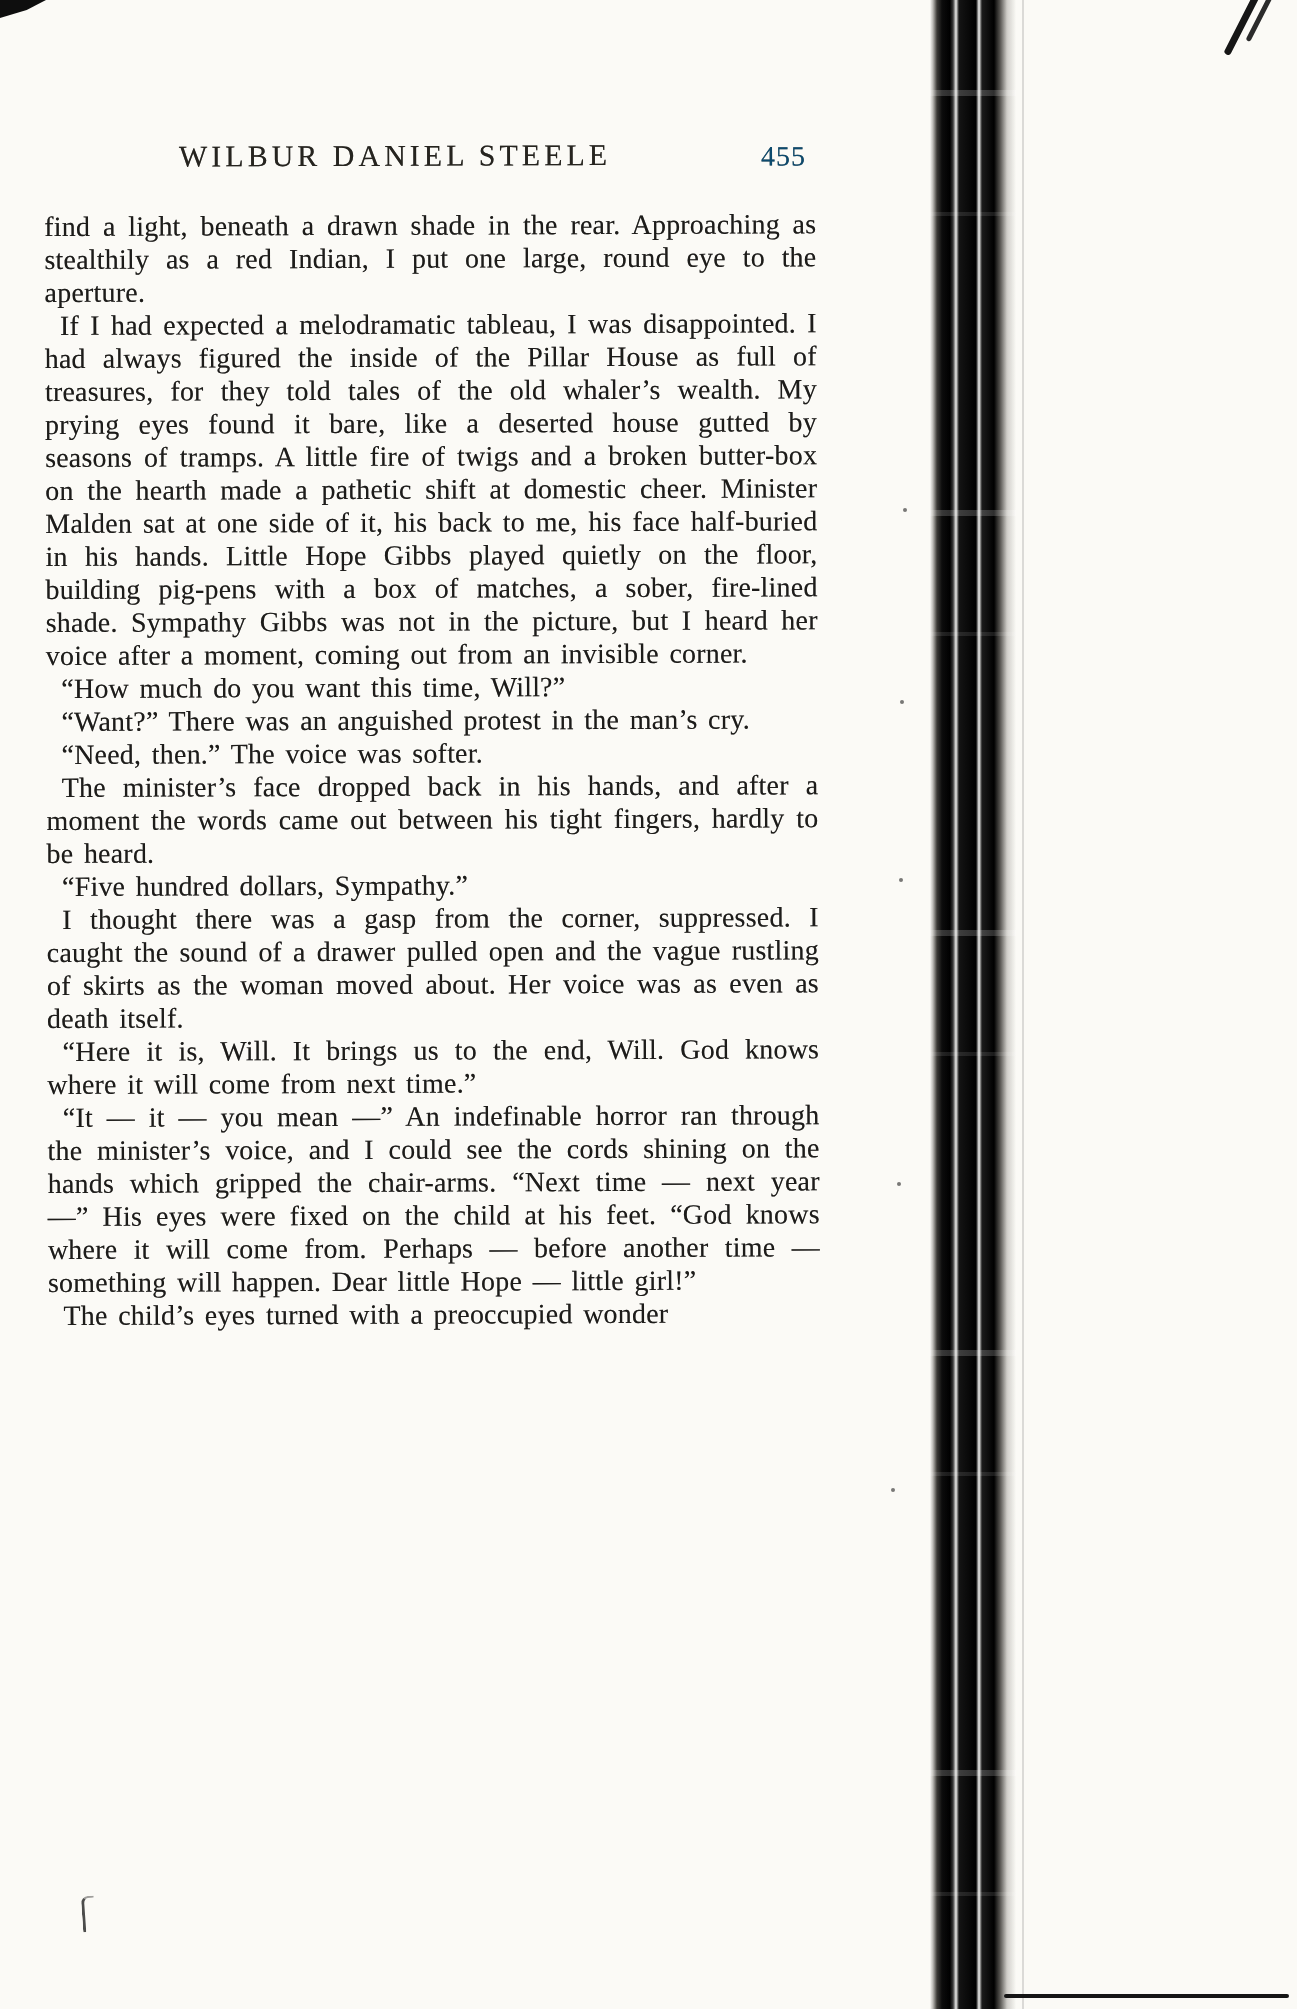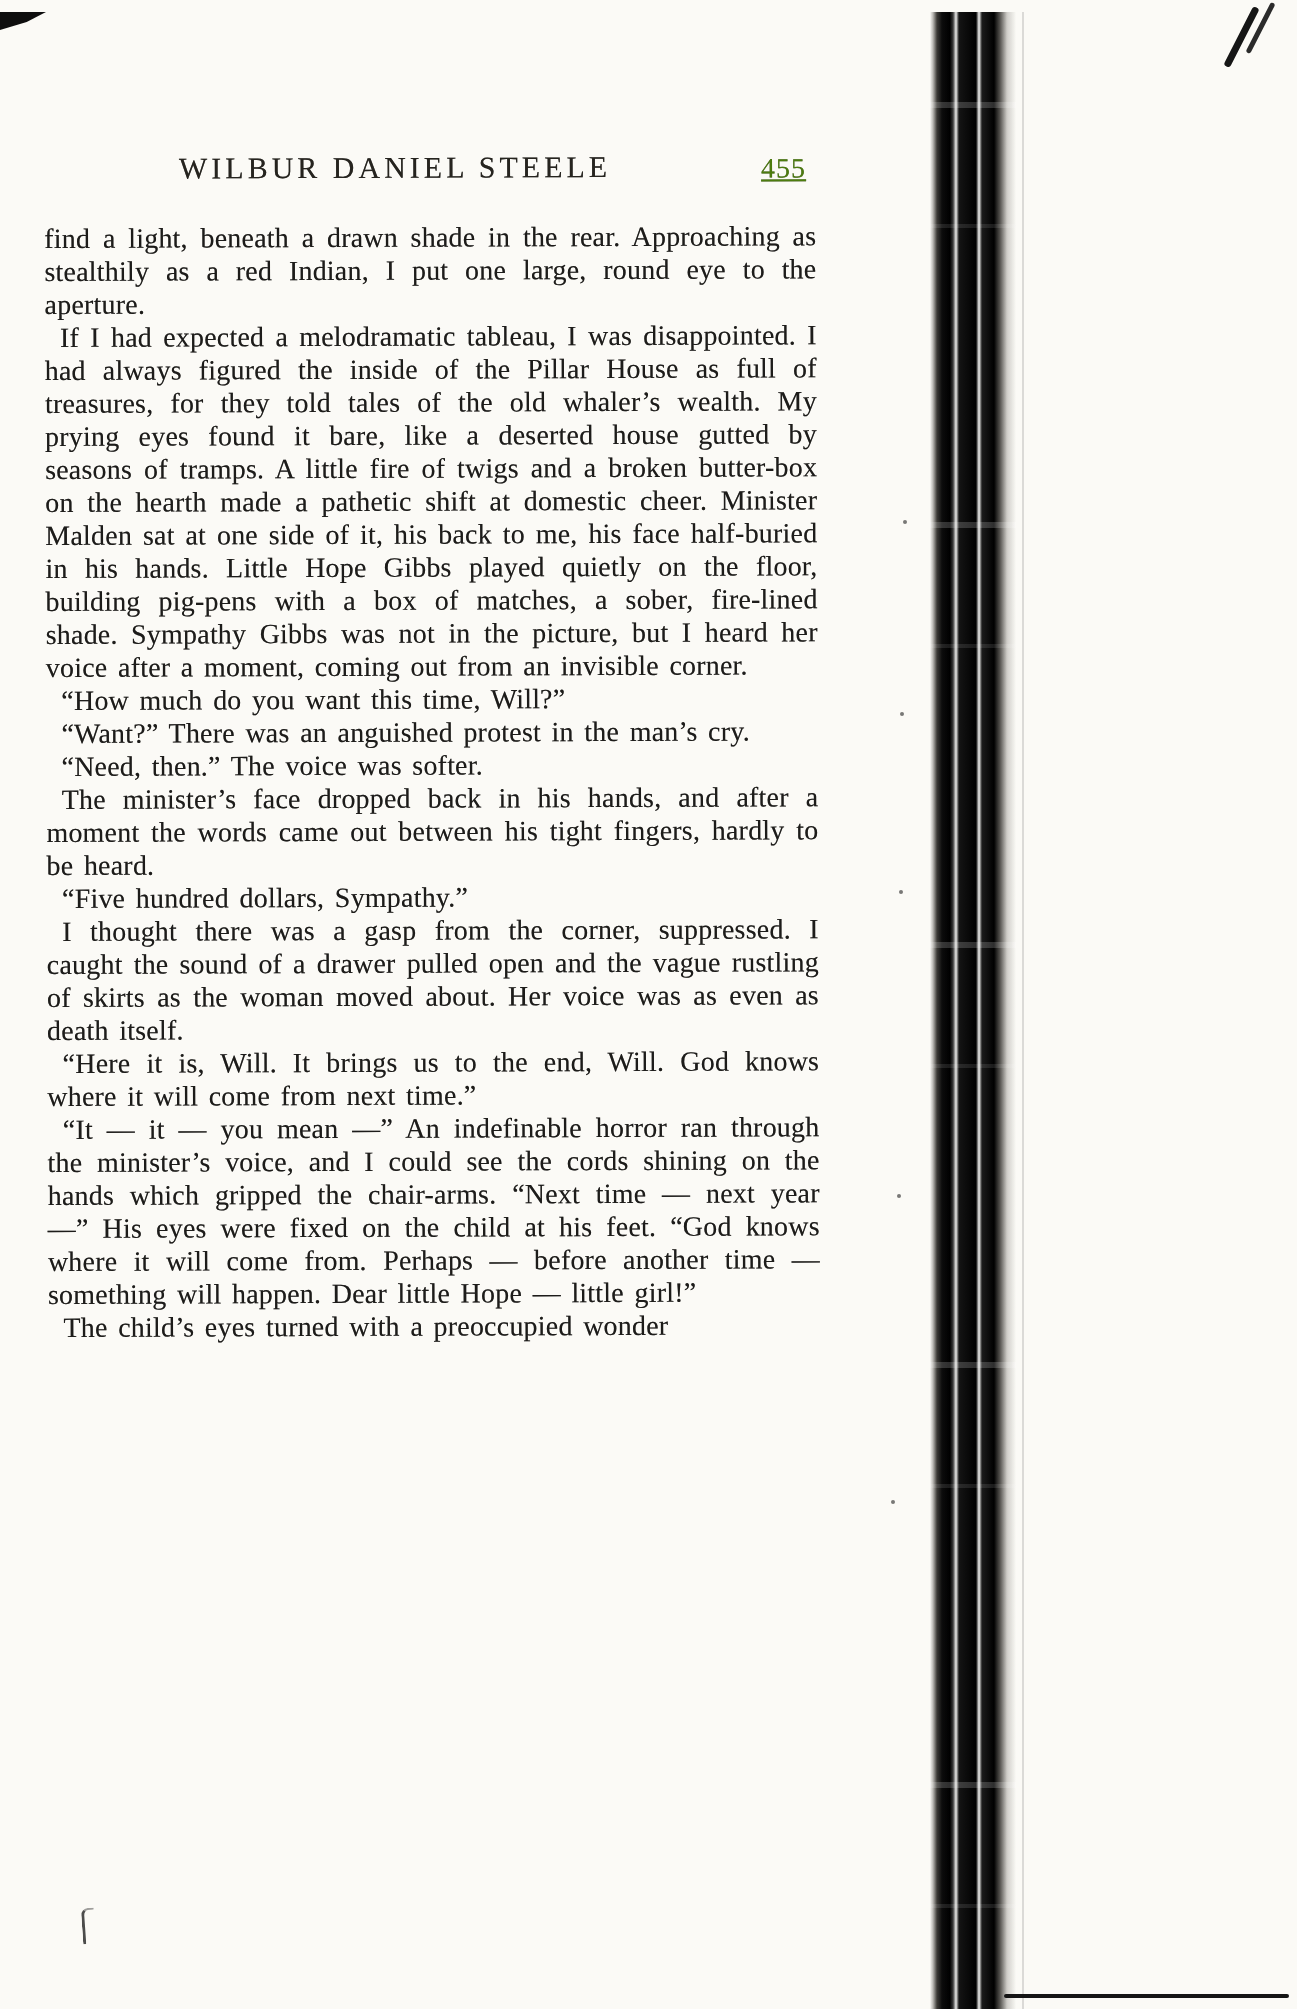--- a/index.html
+++ b/index.html
@@ -12,21 +12,20 @@
     height: 2009px;
     overflow: hidden;
     background: #fbfaf6;
     color: #1d1c1a;
     font-family: "Liberation Serif", "DejaVu Serif", serif;
   }
 
   .scan-page {
     position: absolute;
     inset: 0;
-    margin-top: 12px;
   }
 
   
   .text-block {
     position: absolute;
     left: 44px;
     top: 140px;
     width: 772px;
     transform: rotate(-0.2deg);
     transform-origin: top left;
@@ -47,23 +46,22 @@
     letter-spacing: 4px;
     color: #26241f;
     text-shadow: 0 0 0.5px rgba(20,20,20,0.55);
   }
   .folio {
     position: absolute;
     right: 10px;
     top: 3px;
     font-size: 28px;
     letter-spacing: 1px;
-    color: #4d7c0f;
+    color: #0c4a6e;
     text-shadow: 0 0 0.5px rgba(20,20,20,0.55);
-    text-decoration: underline;
   }
 
   .body-text p {
     margin: 0;
     font-size: 28px;
     line-height: 33px;
     text-align: justify;
     text-indent: 0.55em;
     word-spacing: 0.12em;
     letter-spacing: 0.2px;

